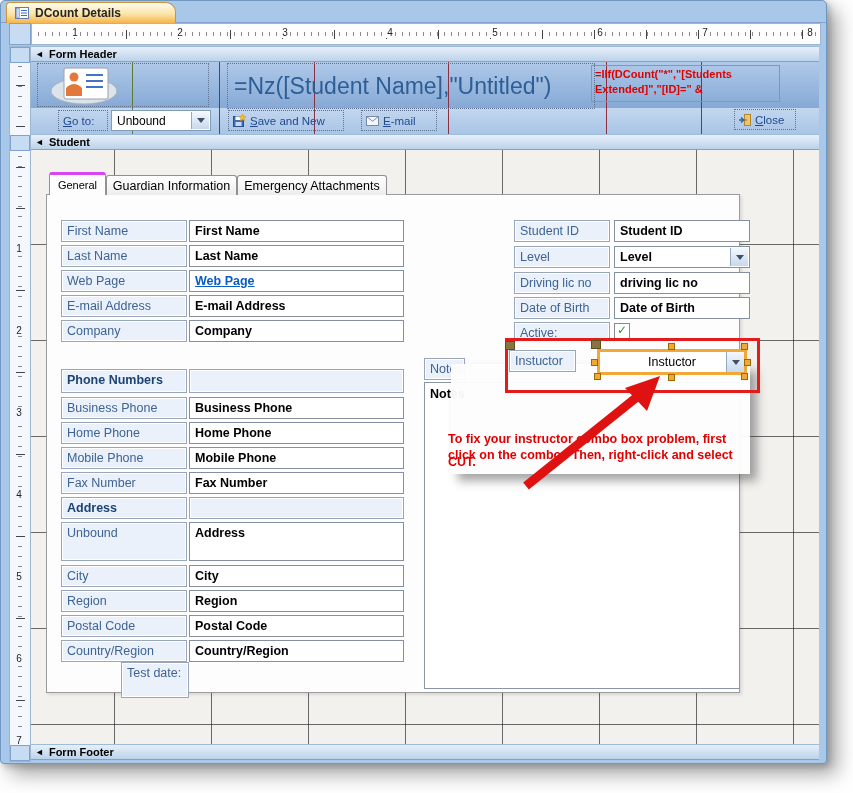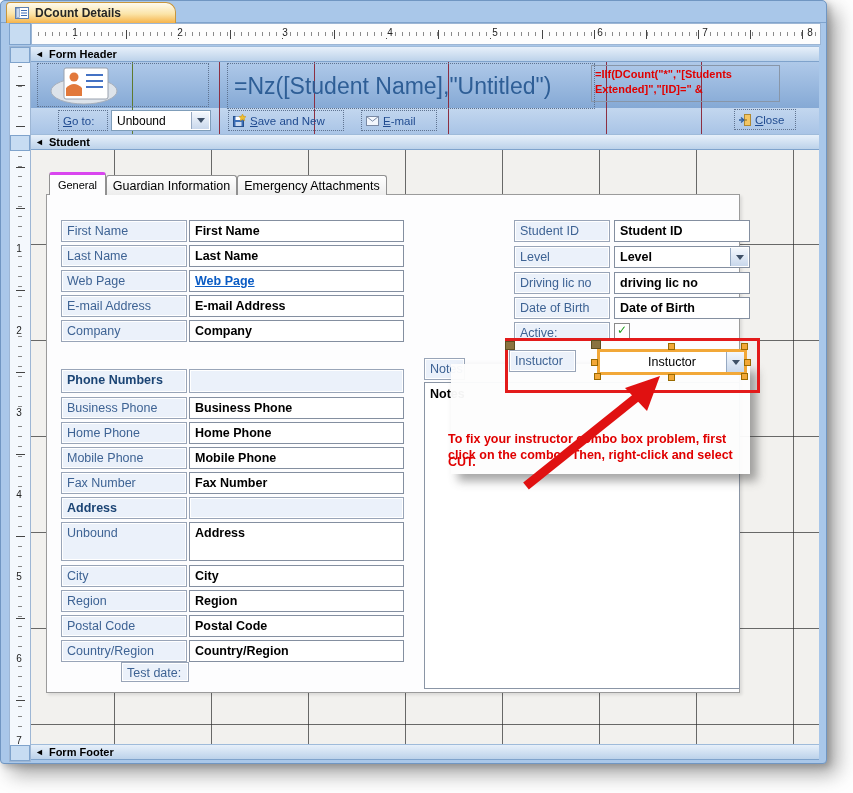--- a/index.html
+++ b/index.html
@@ -270,21 +270,21 @@
 
   <div class="lbl" style="left:60px;top:564px;width:126px">City</div>
   <div class="txt" style="left:188px;top:564px;width:215px">City</div>
   <div class="lbl" style="left:60px;top:589px;width:126px">Region</div>
   <div class="txt" style="left:188px;top:589px;width:215px">Region</div>
   <div class="lbl" style="left:60px;top:614px;width:126px">Postal Code</div>
   <div class="txt" style="left:188px;top:614px;width:215px">Postal Code</div>
   <div class="lbl" style="left:60px;top:639px;width:126px">Country/Region</div>
   <div class="txt" style="left:188px;top:639px;width:215px">Country/Region</div>
 
-  <div class="lbl" style="left:120px;top:661px;width:68px;height:20px">Test date:</div>
+  <div class="lbl" style="left:120px;top:661px;width:68px;height:36px">Test date:</div>
 
 
   <div class="lbl" style="left:513px;top:219px;width:96px">Student ID</div>
   <div class="txt" style="left:613px;top:219px;width:136px">Student ID</div>
   <div class="lbl" style="left:513px;top:245px;width:96px">Level</div>
   <div class="txt" style="left:613px;top:245px;width:136px;padding-right:20px">
     <span>Level</span>
     <span class="dd">
           <span class="chev"></span>
         </span>

